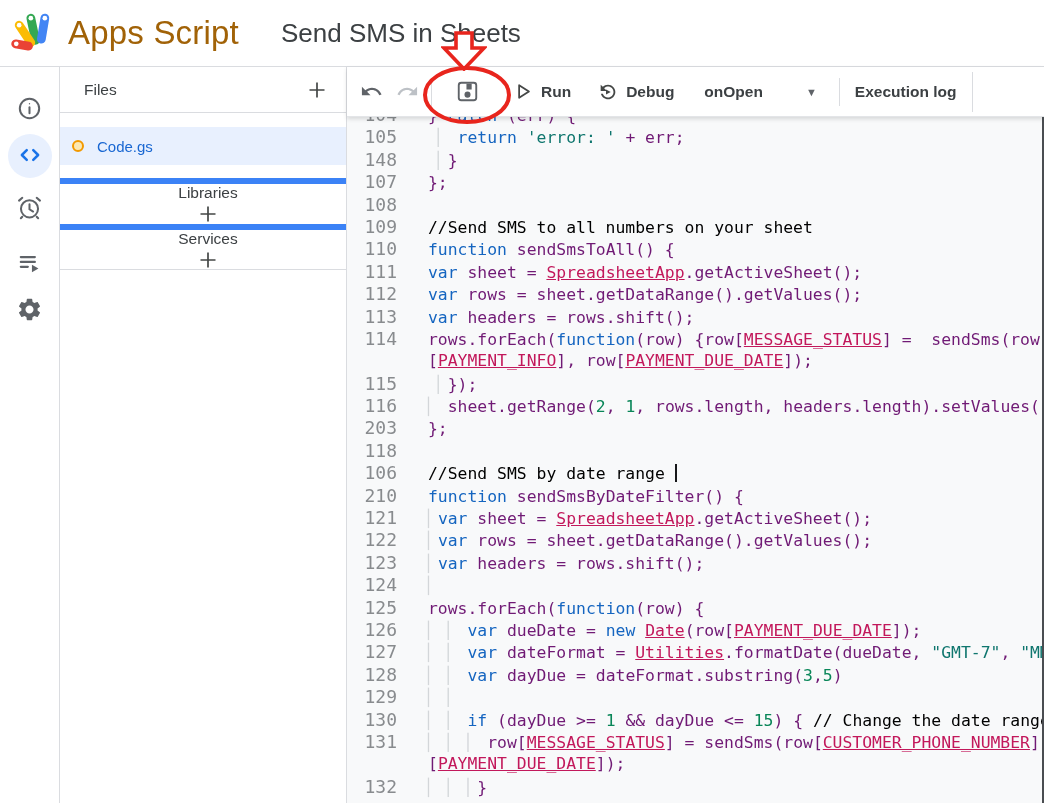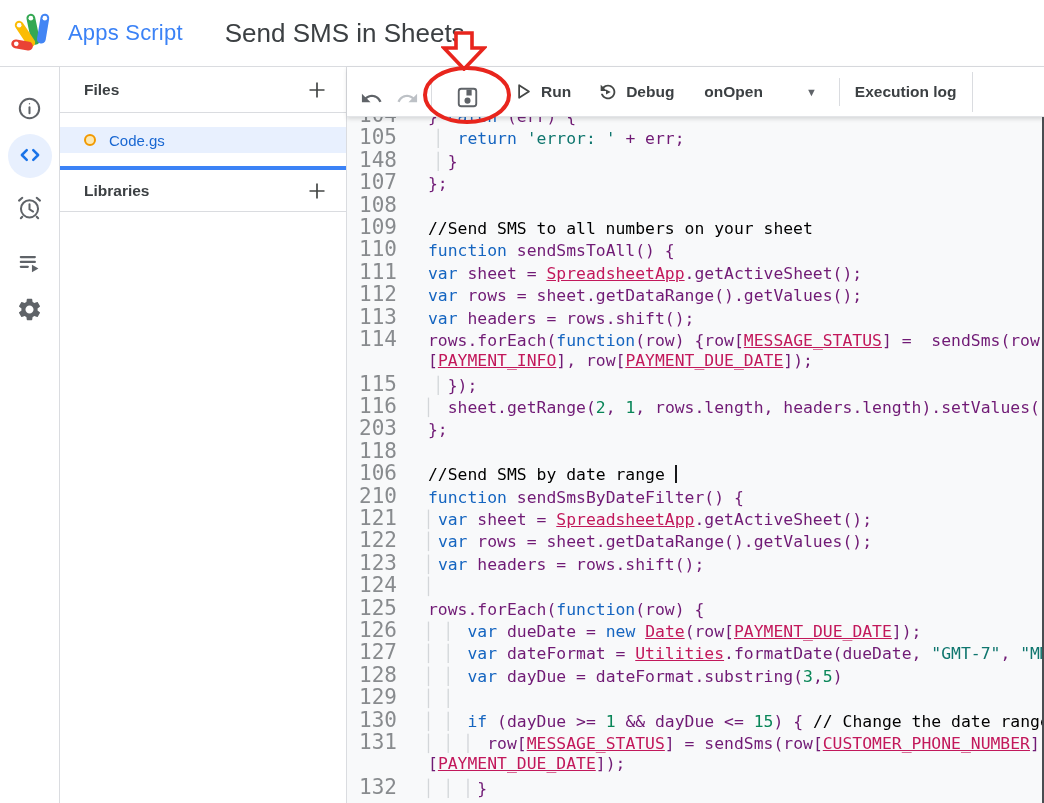--- a/index.html
+++ b/index.html
@@ -3,21 +3,21 @@
 <meta charset="utf-8">
 <style>
   * { margin:0; padding:0; box-sizing:border-box; }
   html,body { width:1044px; height:803px; overflow:hidden; background:#fff;
     font-family:"Liberation Sans", sans-serif; }
   .app { position:relative; width:1044px; height:803px; }
 
   
   .header { height:66px; display:flex; align-items:center; background:#fff; }
   .logo { margin:0 14px 0 10px; }
-  .app-name { font-size:22px; color:#3b82f6; letter-spacing:.2px; }
+  .app-name { font-size:33px; color:#a16207; letter-spacing:.2px; }
   .project-title { font-size:26px; color:#3c4043; margin-left:42px; }
 
   
   .main { display:flex; height:737px; border-top:1px solid #dadce0; }
 
   
   .rail { width:60px; border-right:1px solid #dadce0; background:#fff;
     display:flex; flex-direction:column; align-items:center; padding-top:12px; flex:none;}
   .rail-btn { width:44px; height:44px; display:flex; align-items:center; justify-content:center;
     border:none; background:transparent; cursor:pointer; border-radius:50%; }
@@ -25,49 +25,49 @@
   .rail-btn:nth-child(1){margin-top:9px}
   .rail-btn:nth-child(2){margin-top:2px}
   .rail-btn:nth-child(3){margin-top:9px}
   .rail-btn:nth-child(4){margin-top:11px}
   .rail-btn:nth-child(5){margin-top:3px}
 
   
   .files { width:287px; border-right:1px solid #dadce0; background:#fff; flex:none; }
   .panel-row { height:46px; display:flex; align-items:center; justify-content:space-between;
     padding:0 14px 0 24px; }
-  .panel-row .label { font-size:15.5px; font-weight:bold; color:#3c4043; }
+  .panel-row .label { font-size:15.5px; font-weight:normal; color:#3c4043; }
   .files-head { border-bottom:1px solid #dadce0; }
   .plus-btn { width:30px; height:30px; border:none; background:transparent; cursor:pointer;
     display:flex; align-items:center; justify-content:center; }
-  .file-row { height:26px; margin-top:14px; background:#e8f0fe; display:flex;
-    align-items:center; padding-left:24px; cursor:pointer; }
+  .file-row { height:38px; margin-top:14px; background:#e8f0fe; display:flex;
+    align-items:center; padding-left:12px; cursor:pointer; }
   .dot { width:12px; height:12px; border-radius:50%; background:#fce8b2;
     border:2px solid #f29900; flex:none; }
   .file-name { font-size:15px; color:#1967d2; margin-left:13px; }
   .sections { margin-top:13px; }
-  .section-row { border-top:4px solid #3b82f6; }
+  .section-row { border-top:6px solid #3b82f6;flex-direction:column; }
   .section-row:last-child { border-bottom:1px solid #dadce0; }
 
   
   .editor-pane { flex:1; display:flex; flex-direction:column; background:#f8f9fa; min-width:0; }
   .toolbar { height:50px; background:#fff; display:flex; align-items:center; flex:none;
     border-bottom:1px solid #e3e5e8; box-shadow:0 2px 4px rgba(60,64,67,.18); position:relative; z-index:3; }
   .tb-btn { border:none; background:transparent; cursor:pointer; display:flex;
-    align-items:flex-end; justify-content:center; }
+    align-items:center; justify-content:center; }
   .tb-div { width:1px; height:28px; background:#dadce0; flex:none; }
   .tb-label { font-size:15.5px; color:#3c4043; font-weight:bold; }
-  .tb-group { display:flex; align-items:center; gap:7px; }
+  .tb-group { display:flex; gap:7px; }
   .caret-down { font-size:11px; color:#5f6368; }
 
   .code-viewport { flex:1; position:relative; overflow:hidden; }
   .code-scroll { margin-top:-13px; width:1500px;
     font-family:"DejaVu Sans Mono", monospace; font-size:16.4px; line-height:22.4px; }
   .code-line { white-space:pre; height:22.4px; }
-  .ln { display:inline-block; width:50px; text-align:right; color:#888b8e; font-size:21px; }
+  .ln { display:inline-block; width:50px; text-align:right; color:#888b8e; font-size:18px; }
   .lt { margin-left:31px; }
   .tok-p { color:#701a75; }
   .tok-k { color:#1565c0; }
   .tok-s { color:#0f766e; }
   .tok-n { color:#098658; }
   .tok-m { color:#c2185b;text-decoration:underline; }
   .tok-c { color:#000000; }
   .tok-g { color:#d3d6d9; }
   .caret { display:inline-block; width:2px; height:18px; background:#17181a; vertical-align:-3px; }
   .right-edge { position:absolute; right:0; top:0; bottom:0; width:2px; background:#4a4d51; z-index:2; }
@@ -165,20 +165,28 @@
             </svg>
         </button>
       </div>
       <div class="file-row">
         <span class="dot"></span>
         <span class="file-name">Code.gs</span>
       </div>
       <div class="sections">
         <div class="panel-row section-row">
           <span class="label">Libraries</span>
+          <button class="plus-btn">
+            <svg width="24" height="24" viewBox="0 0 24 24">
+                <path d="M12 4.5v15M4.5 12h15" stroke="#444746" stroke-width="1.7" fill="none"></path>
+              </svg>
+          </button>
+        </div>
+        <div class="panel-row section-row">
+          <span class="label">Services</span>
           <button class="plus-btn">
             <svg width="24" height="24" viewBox="0 0 24 24">
                 <path d="M12 4.5v15M4.5 12h15" stroke="#444746" stroke-width="1.7" fill="none"></path>
               </svg>
           </button>
         </div>
       </div>
     </aside>
 
     <section class="editor-pane">

